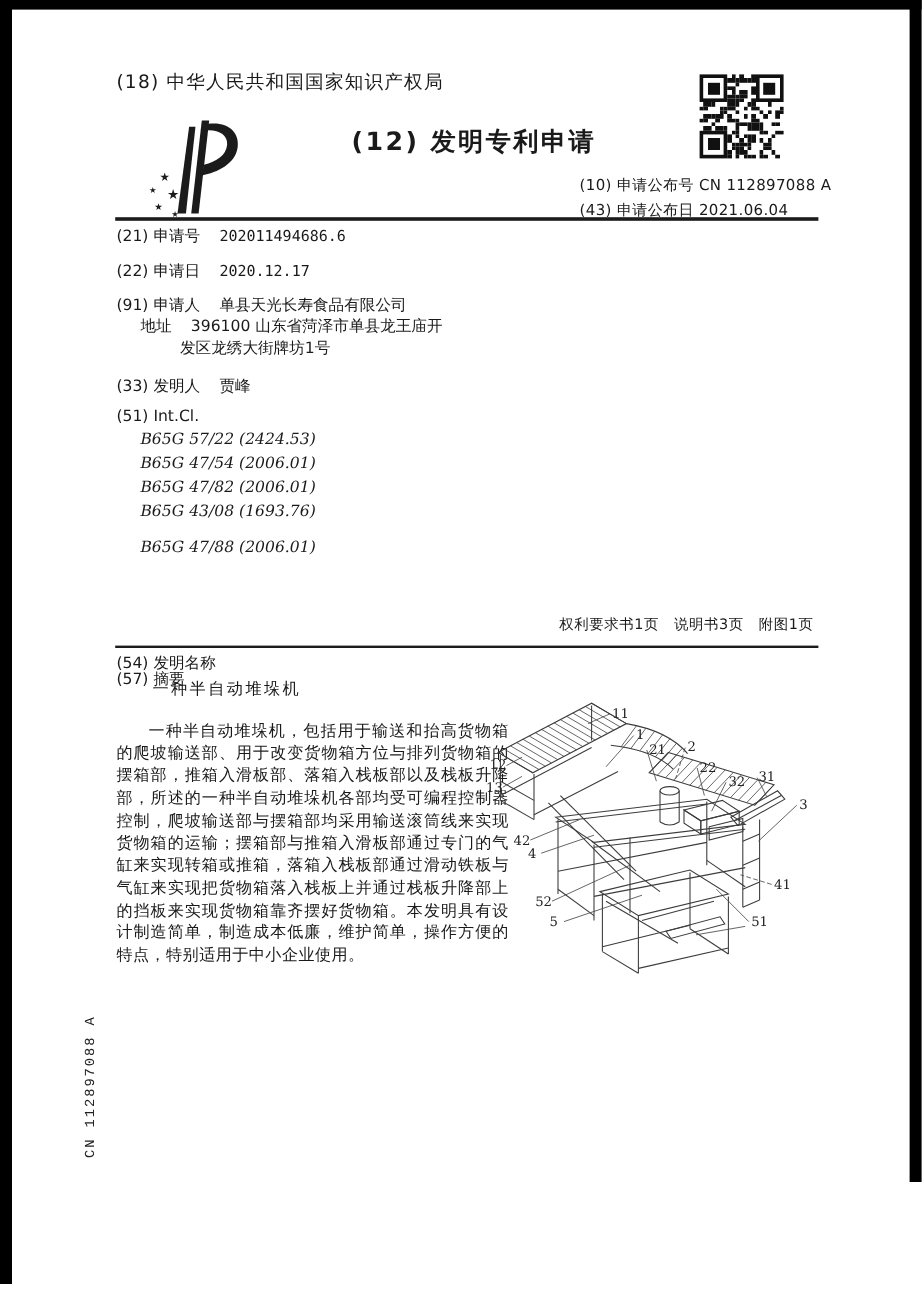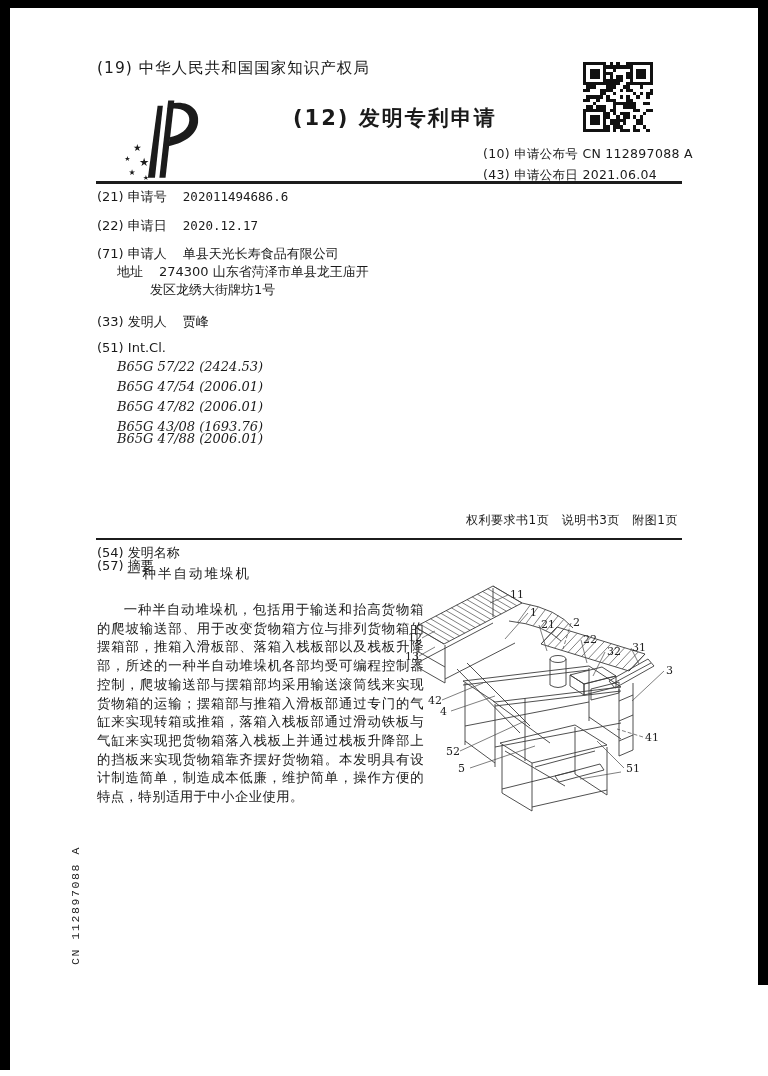--- a/index.html
+++ b/index.html
@@ -22,21 +22,21 @@
   #rule-1{left:96px;top:181px;width:586px;height:3px;}
   #rule-2{left:96px;top:538px;width:586px;height:2px;}
 
   .biblio-row{left:97px;font-size:13px;white-space:nowrap;}
   .biblio-row .lbl{margin-right:16px;}
   .mono-val{font-family:"DejaVu Sans Mono",monospace;font-size:12.5px;}
   #row-21{top:188px;} #row-22{top:217px;} #row-71{top:245px;}
   #row-addr1{left:117px;top:263px;} #row-addr2{left:150px;top:281px;}
   #row-72{top:313px;} #row-51{top:340px;}
   .ipc-entry{left:117px;font-size:13px;font-style:italic;font-family:"DejaVu Serif",serif;white-space:nowrap;}
-  #ipc-0{top:359px;} #ipc-1{top:379px;} #ipc-2{top:399px;} #ipc-3{top:419px;} #ipc-4{top:431px;}
+  #ipc-0{top:359px;} #ipc-1{top:379px;} #ipc-2{top:399px;} #ipc-3{top:419px;} #ipc-4{top:449px;}
 
   #pages-line{right:90px;top:512px;font-size:12px;letter-spacing:0.5px;}
 
   #sec54-label{left:97px;top:544px;font-size:13px;}
   #invention-title{left:127px;top:565px;font-size:13.5px;letter-spacing:2px;}
   #sec57-label{left:97px;top:557px;font-size:13px;}
   #abstract-text{
     left:97px;top:601px;width:327px;font-size:13.4px;line-height:18.7px;
     text-align:justify;text-indent:2em;letter-spacing:0.4px;
   }
@@ -58,21 +58,21 @@
     font-size:11.5px;letter-spacing:1.6px;white-space:nowrap;color:#222;
   }
 </style>
 </head>
 <body>
 
 <div class="frame-bar" id="frame-top"></div>
 <div class="frame-bar" id="frame-left"></div>
 <div class="frame-bar" id="frame-right"></div>
 
-<div class="abs office-line">(19) 中华人民共和国国家知识产权局</div>
+<div class="abs office-line">(18) 中华人民共和国国家知识产权局</div>
 
 <div class="abs" id="qr-code">
     <div class="qm" style="left: 0px; top: 0px; width: 23.3333px; height: 23.3333px; background: none; border: 3.33333px solid rgb(17, 17, 17); box-sizing: border-box;"></div>
     <div class="qm" style="left: 6.66667px; top: 6.66667px; width: 10px; height: 10px;"></div>
     <div class="qm" style="left: 46.6667px; top: 0px; width: 23.3333px; height: 23.3333px; background: none; border: 3.33333px solid rgb(17, 17, 17); box-sizing: border-box;"></div>
     <div class="qm" style="left: 53.3333px; top: 6.66667px; width: 10px; height: 10px;"></div>
     <div class="qm" style="left: 0px; top: 46.6667px; width: 23.3333px; height: 23.3333px; background: none; border: 3.33333px solid rgb(17, 17, 17); box-sizing: border-box;"></div>
     <div class="qm" style="left: 6.66667px; top: 53.3333px; width: 10px; height: 10px;"></div>
     <div class="qm" style="left: 26.6667px; top: 0px; width: 3.33333px; height: 3.33333px;"></div>
     <div class="qm" style="left: 33.3333px; top: 0px; width: 3.33333px; height: 3.33333px;"></div>
@@ -231,24 +231,24 @@
 <div class="abs pub-line" id="pub-date">(43) 申请公布日 2021.06.04</div>
 <div class="rule" id="rule-1"></div>
 
 <div class="abs biblio-row" id="row-21">
   <span class="lbl">(21) 申请号</span><span class="mono-val">202011494686.6</span>
 </div>
 <div class="abs biblio-row" id="row-22">
   <span class="lbl">(22) 申请日</span><span class="mono-val">2020.12.17</span>
 </div>
 <div class="abs biblio-row" id="row-71">
-  <span class="lbl">(71) 申请人</span><span>单县天光长寿食品有限公司</span>
+  <span class="lbl">(91) 申请人</span><span>单县天光长寿食品有限公司</span>
 </div>
 <div class="abs biblio-row" id="row-addr1">
-  <span class="lbl">地址</span><span>274300 山东省菏泽市单县龙王庙开</span>
+  <span class="lbl">地址</span><span>396100 山东省菏泽市单县龙王庙开</span>
 </div>
 <div class="abs biblio-row" id="row-addr2">
   <span>发区龙绣大街牌坊1号</span>
 </div>
 <div class="abs biblio-row" id="row-72">
   <span class="lbl">(33) 发明人</span><span>贾峰</span>
 </div>
 <div class="abs biblio-row" id="row-51">
   <span>(51) Int.Cl.</span>
 </div>

